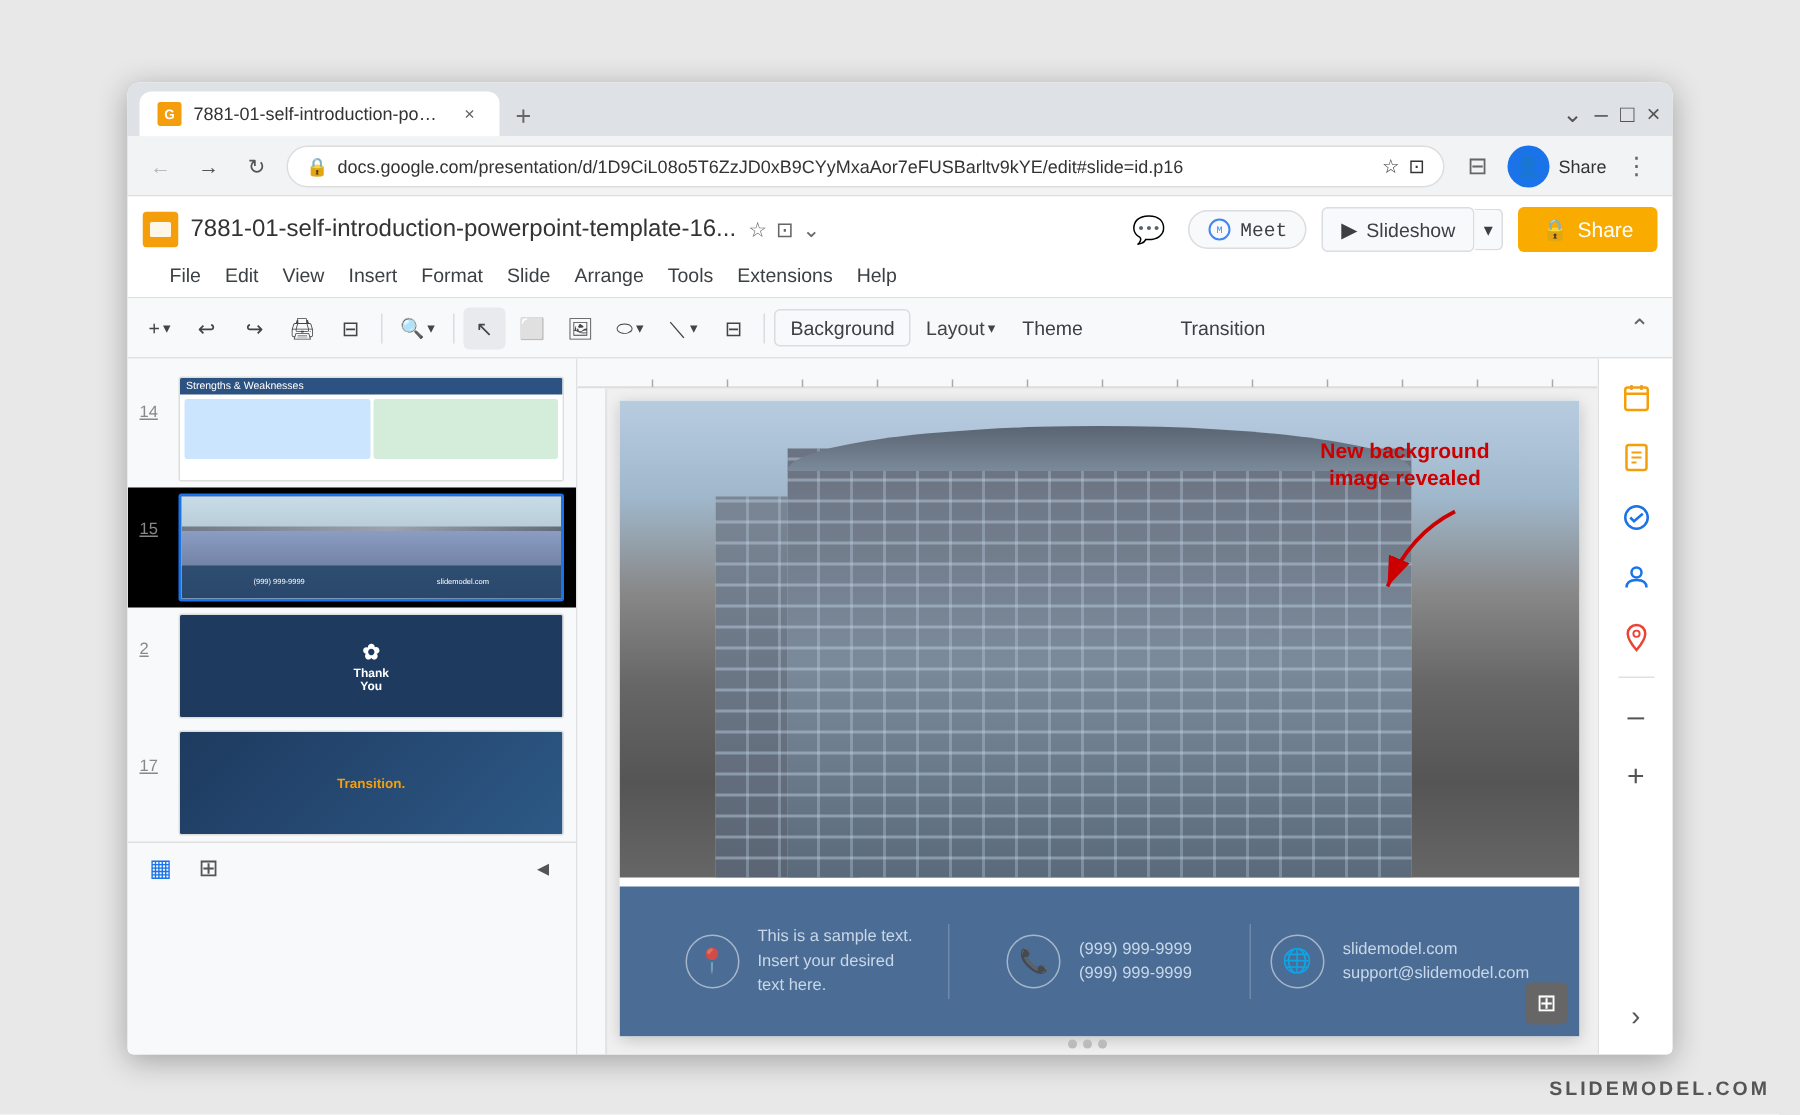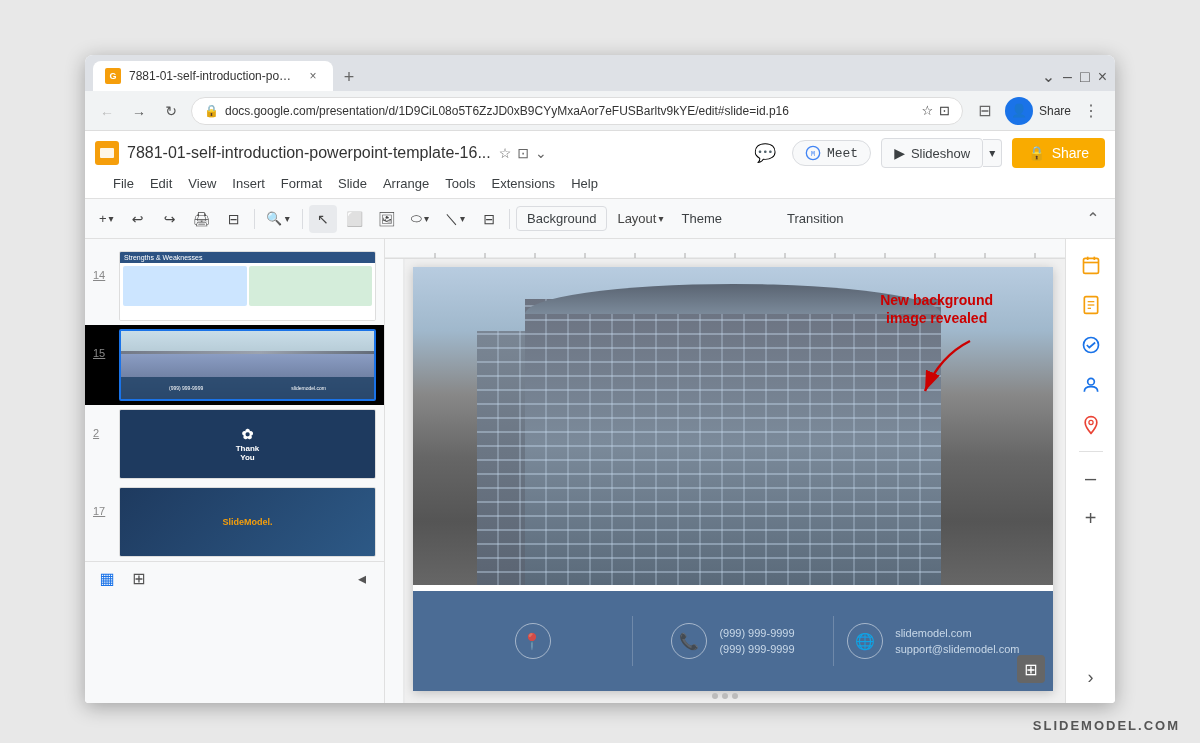--- a/index.html
+++ b/index.html
@@ -916,21 +916,21 @@
                 Thank<br>You
               </div>
             </div>
           </div>
         </div>
 
         <div class="slide-item">
           <span class="slide-number">17</span>
           <div class="slide-thumbnail">
             <div class="thumb17">
-              <span class="thumb17-logo">SlideModel.</span>
+              <span class="thumb17-logo">Transition.</span>
             </div>
           </div>
         </div>
 
         <div style="position:sticky;bottom:0;background:#f8f9fa;border-top:1px solid #e0e0e0;height:34px;display:flex;align-items:center;justify-content:space-between;padding:0 8px;">
           <div style="display:flex;gap:4px;">
             <div class="bottom-icon active">▦</div>
             <div class="bottom-icon">⊞</div>
           </div>
           <div class="bottom-icon">◂</div>
@@ -983,20 +983,23 @@
             <div class="building-facade">
               <div class="building-windows"></div>
 
               <div style="position:absolute;top:-15px;left:0;right:0;height:30px;background:linear-gradient(180deg,#5a6472,#7b8a9a);border-radius:50% 50% 0 0 / 100% 100% 0 0;"></div>
             </div>
           </div>
 
           <div class="slide-bottom-bar">
             <div class="info-item">
               <div class="info-icon">📍</div>
+              <div class="info-text">
+                <span>This is a sample text.<br>Insert your desired<br>text here.</span>
+              </div>
             </div>
             <div class="info-separator"></div>
             <div class="info-item">
               <div class="info-icon">📞</div>
               <div class="info-text">
                 <div>(999) 999-9999</div>
                 <div>(999) 999-9999</div>
               </div>
             </div>
             <div class="info-separator"></div>

